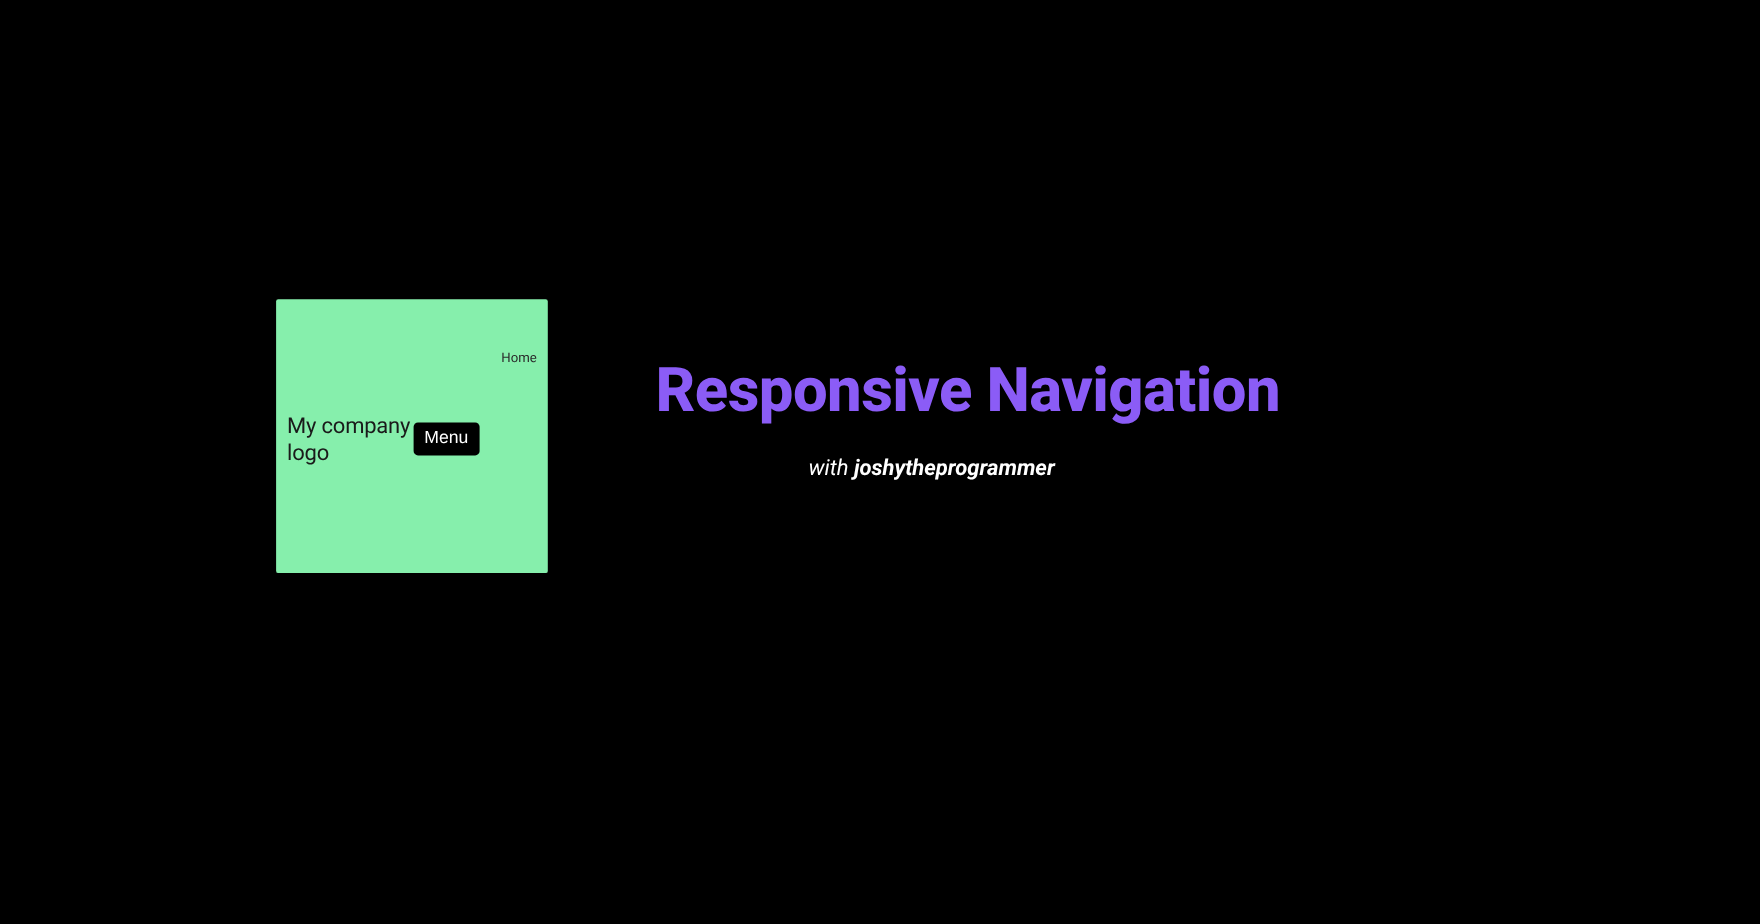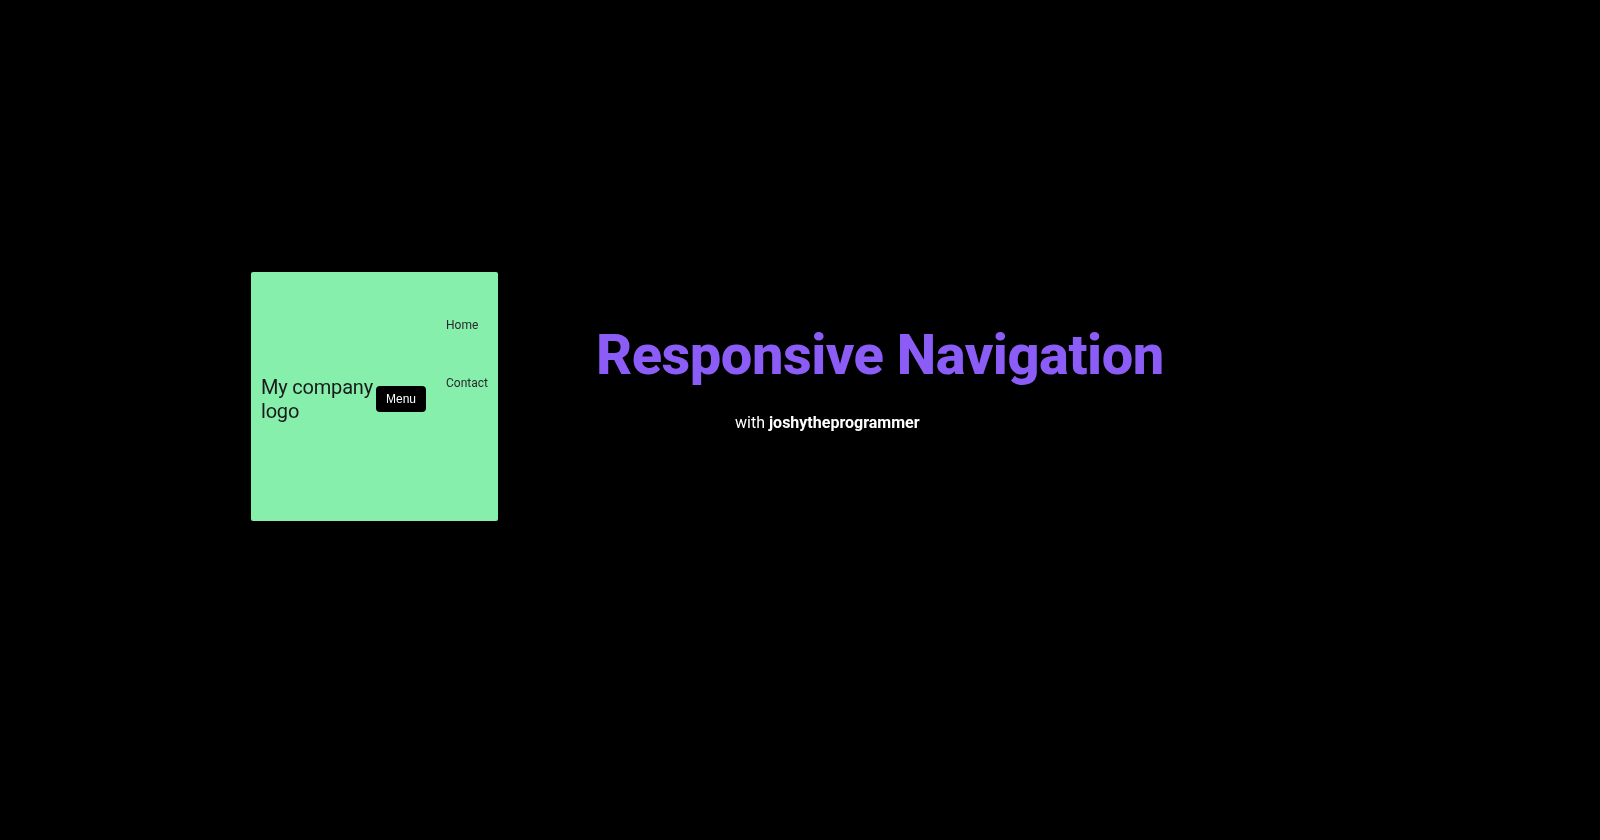--- a/index.html
+++ b/index.html
@@ -38,21 +38,21 @@
       color: #1a1a1a;
       letter-spacing: -0.2px;
     }
 
     .menu-btn {
       background: #000000;
       color: #ffffff;
       border: none;
       border-radius: 4px;
       padding: 6px 10px;
-      font-size: 12px;
+      font-size: 16px;
       cursor: pointer;
     }
 
     .nav-list {
       list-style: none;
       padding: 10px 10px 6px 10px;
     }
 
     .nav-list li {
       font-size: 12px;
@@ -76,43 +76,43 @@
       font-size: 56px;
       font-weight: 800;
       letter-spacing: -0.5px;
       white-space: nowrap;
     }
 
     .subline {
       position: absolute;
       top: 413px;
       color: #ffffff;
-      font-size: 16px;
+      font-size: 20px;
       width: 1352px;
       left: 0;
+      font-style: italic;
     }
     .subline-inner {
       display: block;
       width: fit-content;
       margin-left: 735px;
     }
     .subline .light { font-weight: 400; }
     .subline .bold { font-weight: 700; }
   </style>
 </head>
 <body>
 
 <div class="card">
   <div class="card-top">
     <span class="logo-text">My company logo</span>
     <button class="menu-btn">Menu</button>
   </div>
   <ul class="nav-list">
     <li>Home</li>
-    <li>Contact</li>
   </ul>
   <div class="card-footer"></div>
 </div>
 
 <div class="headline">Responsive Navigation</div>
 
 <div class="subline">
   <span class="subline-inner">
     <span class="light">with </span><span class="bold">joshytheprogrammer</span>
   </span>

